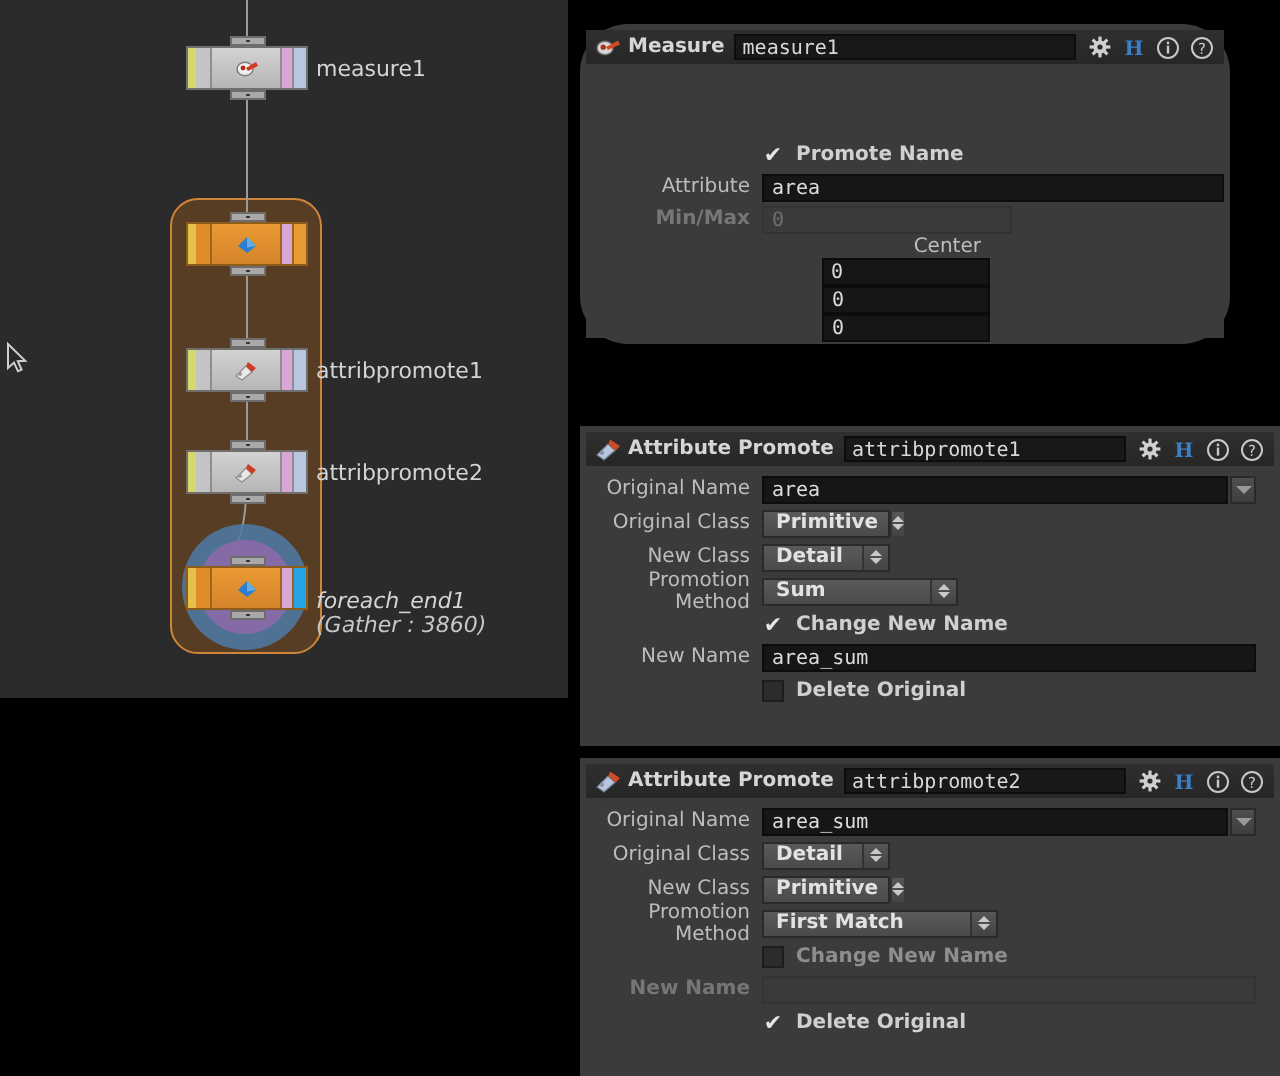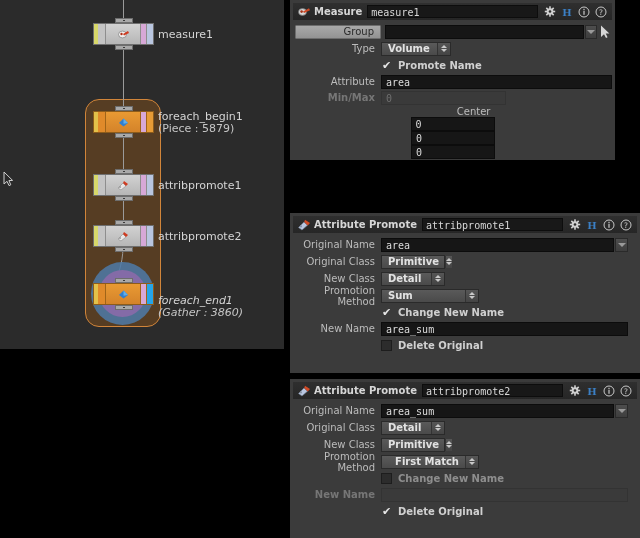--- a/index.html
+++ b/index.html
@@ -181,24 +181,20 @@
             <path d="M6.5 1.5 L11 6 L6.5 6.8 Z" fill="#62aee8"></path>
           </svg>
         </div>
         <div class="seg" style="width:5px;background:#d7a8d7;border-left:1px solid #a06418;"></div>
         <div class="seg" style="width:6px;background:#e79b35;border-left:1px solid #a06418;"></div>
       </div>
       <div class="conn bot">
           <i></i>
         </div>
     </div>
-    <div class="nlabel" style="left:158px;top:111px;">
-      <span>foreach_begin1</span>
-      <span class="sub">(Piece : 5879)</span>
-    </div>
 
     <div class="node n-grey" style="left:93px;top:174px;width:61px;">
       <div class="conn top">
           <i></i>
         </div>
       <div class="body">
         <div class="seg" style="width:4px;background:#d8d86a;"></div>
         <div class="seg" style="width:7px;background:#c4c4c4;border-right:1px solid #8e8e8e;"></div>
         <div class="icn">
           <svg width="14" height="11" viewBox="0 0 14 11">
@@ -266,21 +262,21 @@
     <div class="nlabel" style="left:158px;top:295px;font-style:italic;">
       <span>foreach_end1</span>
       <span class="sub">(Gather : 3860)</span>
     </div>
 
     <svg class="cursor" style="left:3px;top:171px;width:12px;height:16px;" viewBox="0 0 12 16">
       <path d="M1,1 L1,13 L4,10.3 L6,14.6 L7.8,13.8 L5.9,9.6 L9.6,9.4 Z" fill="#2a2a2a" stroke="#cfcfcf" stroke-width="1"></path>
     </svg>
   </div>
 
-  <div class="pane" style="left:290px;top:0px;width:325px;height:160px;">
+  <div class="pane" style="left:290px;top:12px;width:325px;height:160px;border-radius:24px;">
     <div class="pane-inner">
       <div class="pane-head">
         <span class="ph-icon">
           <svg width="14" height="12" viewBox="0 0 14 12">
             <ellipse cx="5.5" cy="6" rx="4" ry="3.4" fill="#d8d8d8" stroke="#6f6f6f" stroke-width=".7"></ellipse>
             <path d="M6 5.5 L12 2.2 L13 4.3 L7 7 Z" fill="#d14a26"></path>
             <circle cx="4.6" cy="5.6" r="1.3" fill="#a83418"></circle>
           </svg>
         </span>
         <span class="ph-title">Measure</span>
@@ -314,43 +310,21 @@
             <svg width="12" height="12" viewBox="0 0 12 12">
               <circle cx="6" cy="6" r="5" fill="none" stroke="#c8c8c8" stroke-width="1"></circle>
               <text x="6" y="9" font-size="7.5" font-family="DejaVu Sans, sans-serif" fill="#c8c8c8" text-anchor="middle">?</text>
             </svg>
           </span>
         </span>
       </div>
 
       <div class="pbody">
 
-        <div class="prow" style="top:4px;">
-          <span class="plabel chip">Group</span>
-          <span class="field empty" style="width:222px;margin-left:4px;" title=""></span>
-          <span class="dropbtn" style="margin-left:1px;">
-              <span class="tri"></span>
-            </span>
-          <span class="arrowbtn" style="margin-left:3px;">
-            <svg width="12" height="13" viewBox="0 0 12 13">
-              <path d="M1,0.5 L1,12 L4,9.2 L6,13 L7.6,12.2 L5.7,8.6 L9.4,8.4 Z" fill="#d6d6d6"></path>
-            </svg>
-          </span>
-        </div>
-
-        <div class="prow" style="top:21px;">
-          <span class="plabel">Type</span>
-          <span class="menu" style="width:70px;">
-            <span class="mtext">Volume</span>
-            <span class="marrow">
-                <i class="up"></i>
-                <i class="dn"></i>
-              </span>
-          </span>
-        </div>
+
 
         <div class="prow" style="top:38px;">
           <span class="plabel"></span>
           <span class="chk">
             <span class="box" style="background:transparent;border:none;">
               <span class="tick">✔</span>
             </span>
             <span class="ctext">Promote Name</span>
           </span>
         </div>
@@ -565,21 +539,21 @@
             <span class="mtext">Primitive</span>
             <span class="marrow">
                 <i class="up"></i>
                 <i class="dn"></i>
               </span>
           </span>
         </div>
 
         <div class="prow" style="top:55px;">
           <span class="plabel">Promotion Method</span>
-          <span class="menu" style="width:98px;text-align:right;">
+          <span class="menu" style="width:118px;">
             <span class="mtext">First Match</span>
             <span class="marrow">
                 <i class="up"></i>
                 <i class="dn"></i>
               </span>
           </span>
         </div>
 
         <div class="prow" style="top:72px;">
           <span class="plabel"></span>

